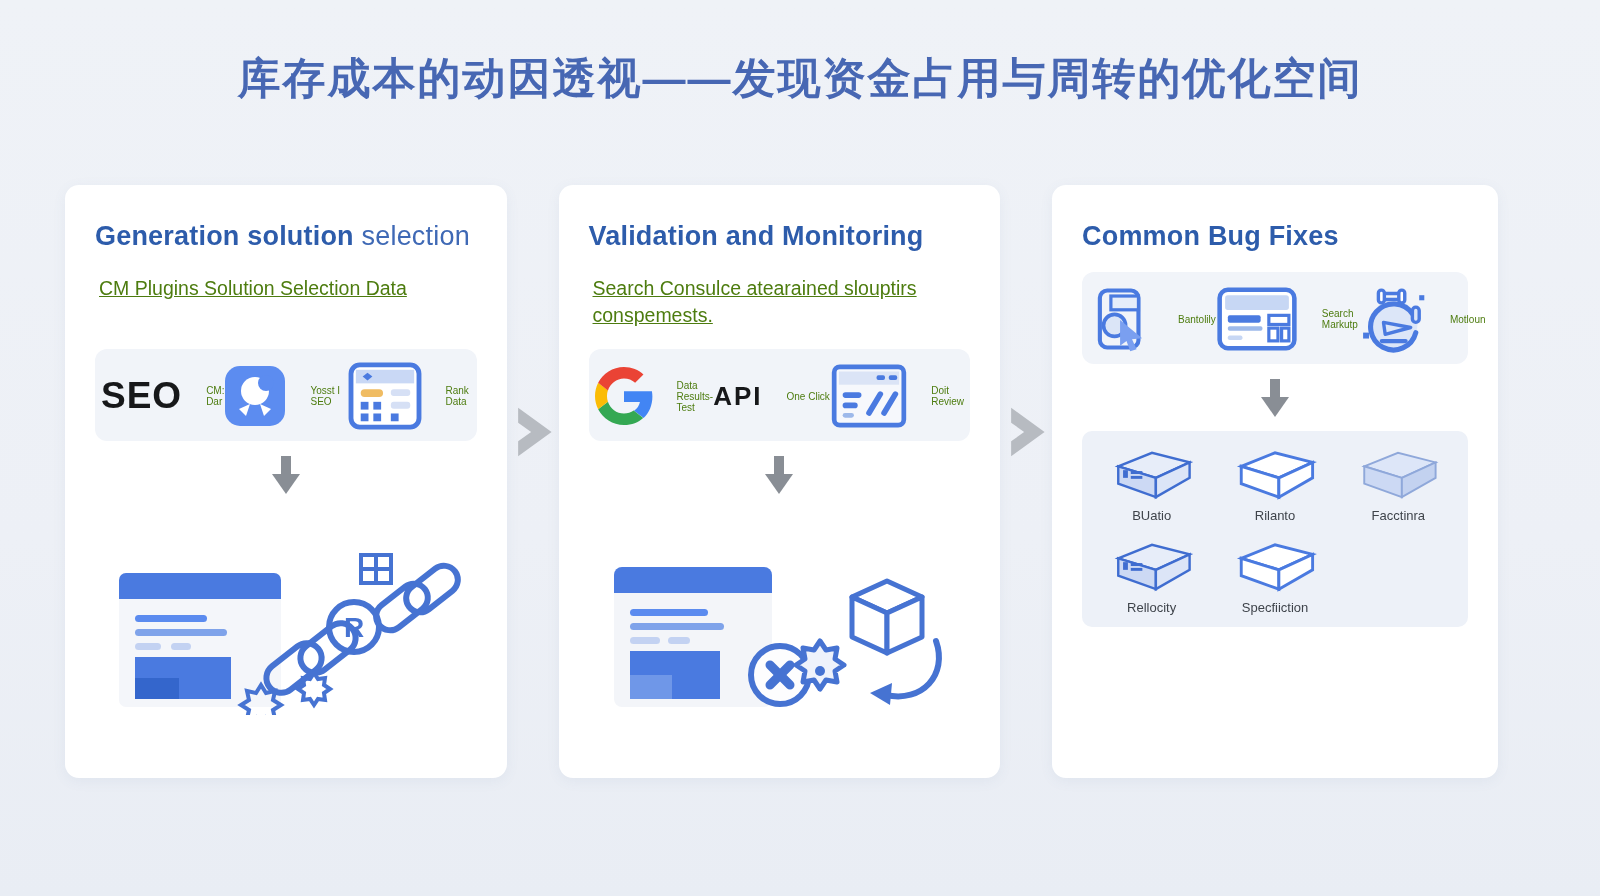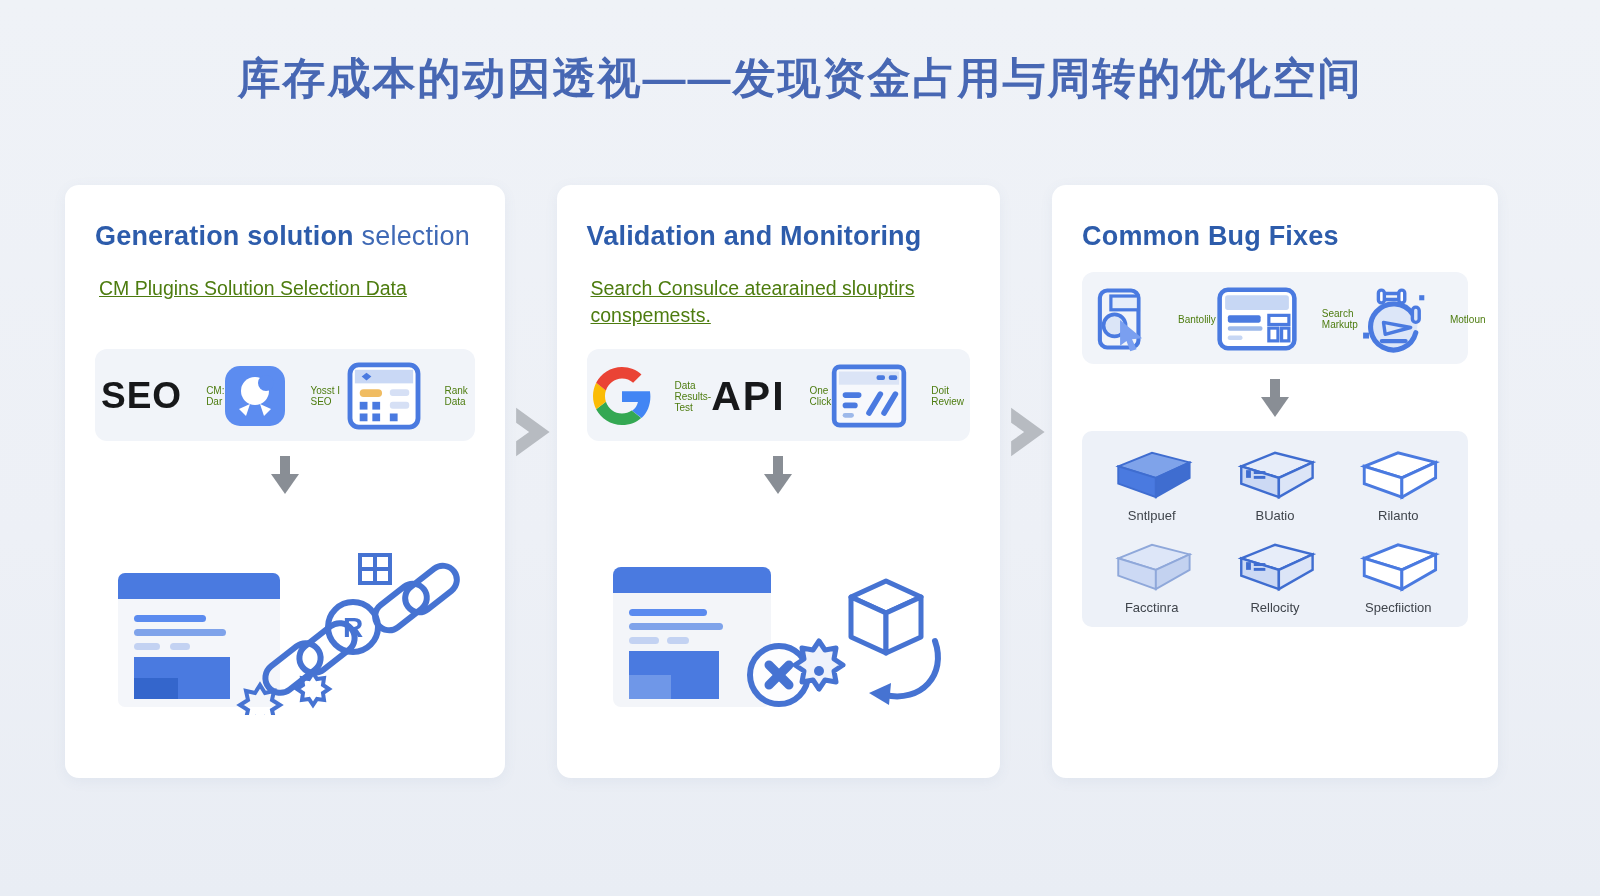--- a/index.html
+++ b/index.html
@@ -35,21 +35,21 @@
     min-height:56px;text-align:left;text-decoration:underline;
   }
   .tray{
     background:#f1f4f9;border-radius:12px;padding:14px 6px 12px;
     display:flex;align-items:stretch;
   }
   .tool{flex:1;display:flex;flex-direction:row;align-items:center;gap:24px;}
   .tool-icon{height:66px;display:flex;align-items:center;justify-content:center;}
   .tool-label{font-size:10px;color:#4d7c0f;}
   .logo-text-seo{font-size:37px;font-weight:800;color:#17181a;letter-spacing:1px;}
-  .logo-text-api{font-size:41px;font-weight:800;color:#17181a;letter-spacing:2px;}
+  .logo-text-api{font-size:26px;font-weight:800;color:#17181a;letter-spacing:2px;}
   .down-arrow{display:flex;justify-content:center;margin:15px 0 12px;}
   .illus{display:flex;justify-content:center;flex:1;align-items:center;}
   .grid-tray{
     background:#edf1f8;border-radius:10px;padding:16px 8px 12px;
     display:grid;grid-template-columns:repeat(3,1fr);row-gap:16px;
   }
   .grid-cell{display:flex;flex-direction:column;align-items:center;gap:7px;}
   .grid-label{font-size:13px;color:#3f444b;}
 </style>
 </head>
@@ -274,28 +274,20 @@
       </div>
     </div>
     <div class="down-arrow">
       <svg width="34" height="40" viewBox="0 0 34 40">
         <rect x="12" y="0" width="10" height="20" fill="#898e95"></rect>
         <polygon points="3,18 31,18 17,38" fill="#898e95"></polygon>
       </svg>
     </div>
     <div class="grid-tray">
 
-      <div class="grid-cell">
-        <svg width="88" height="54" viewBox="0 0 90 56">
-          <polygon points="10,20 45,6 84,16 49,32" fill="#7fa3ea" stroke="#3f6dd0" stroke-width="2"></polygon>
-          <polygon points="10,20 10,38 49,52 49,32" fill="#4a7ae0" stroke="#3f6dd0" stroke-width="2"></polygon>
-          <polygon points="49,32 84,16 84,32 49,52" fill="#3f6dd0" stroke="#3f6dd0" stroke-width="2"></polygon>
-        </svg>
-        <div class="grid-label">Sntlpuef</div>
-      </div>
 
       <div class="grid-cell">
         <svg width="88" height="54" viewBox="0 0 90 56">
           <polygon points="10,20 45,6 84,16 49,32" fill="#e7edf9" stroke="#3f6dd0" stroke-width="2.5"></polygon>
           <polygon points="10,20 10,38 49,52 49,32" fill="#ccd9f4" stroke="#3f6dd0" stroke-width="2.5"></polygon>
           <polygon points="49,32 84,16 84,32 49,52" fill="#dce5f7" stroke="#3f6dd0" stroke-width="2.5"></polygon>
           <rect x="15" y="24" width="5" height="8" fill="#3f6dd0"></rect>
           <rect x="23" y="25" width="12" height="3" fill="#3f6dd0"></rect>
           <rect x="23" y="30" width="12" height="3" fill="#3f6dd0"></rect>
         </svg>

